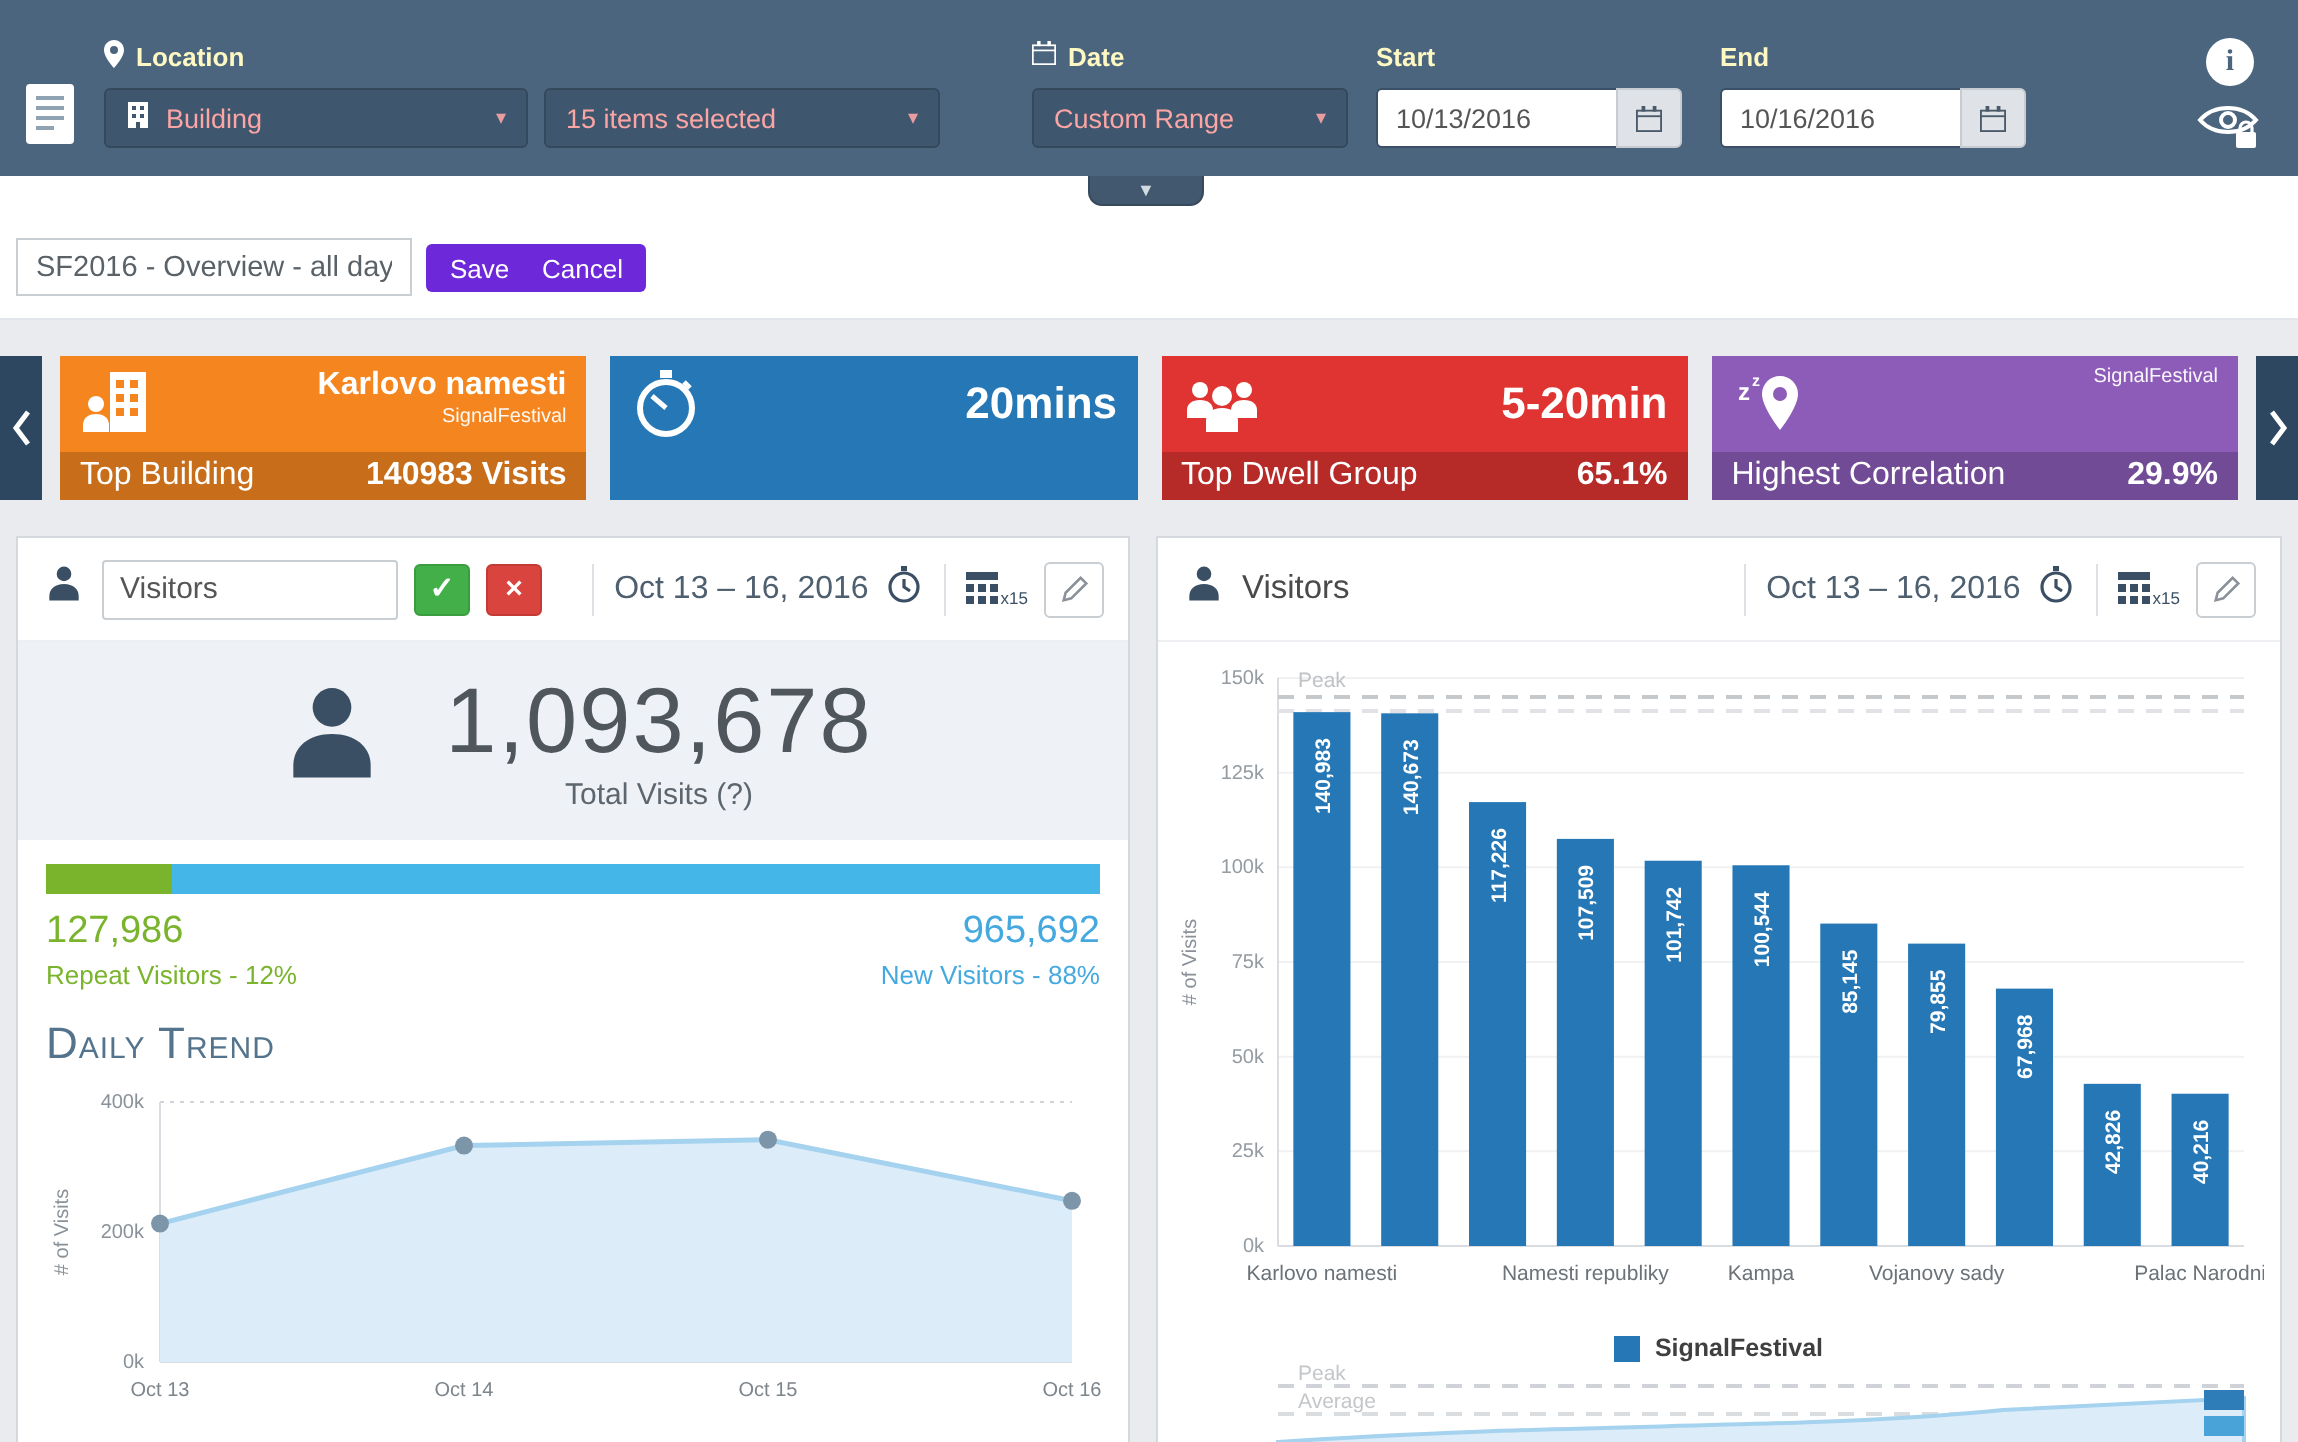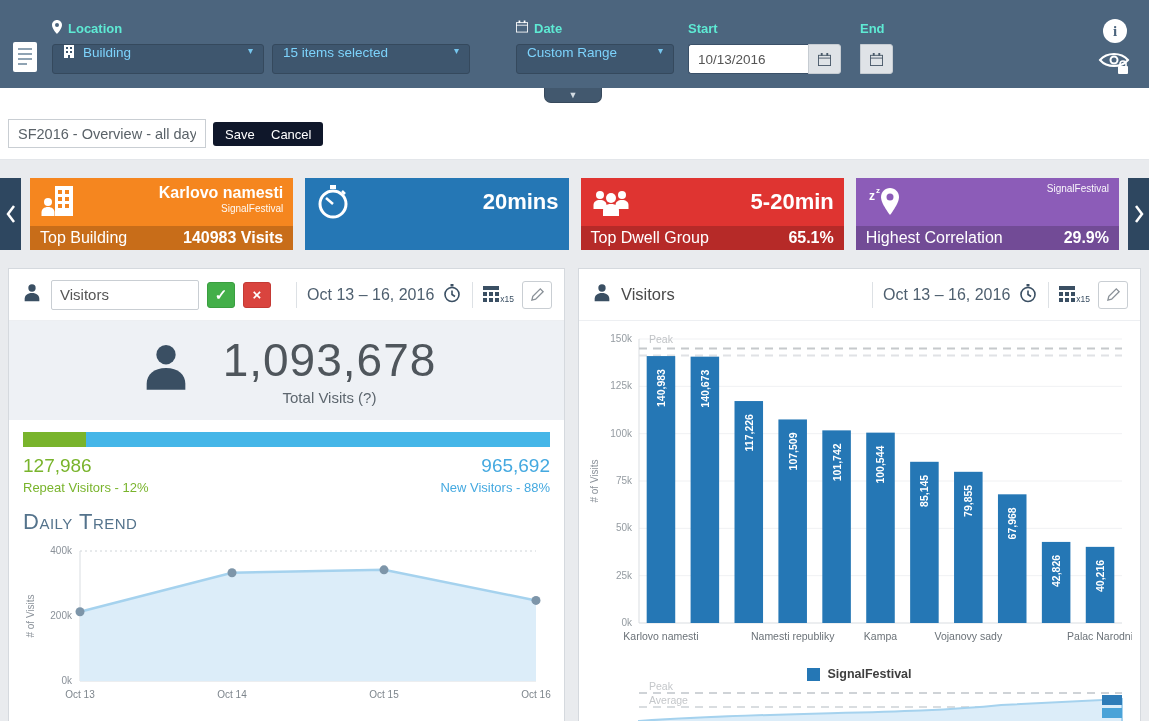--- a/index.html
+++ b/index.html
@@ -3,34 +3,34 @@
 <meta charset="utf-8">
 <style>
   *{box-sizing:border-box;margin:0;padding:0}
   html,body{width:1149px;height:721px;overflow:hidden}
   body{position:relative;background:#e9ebee;font-family:"Liberation Sans",sans-serif}
   svg text{font-family:"Liberation Sans",sans-serif}
 
   
   .topbar{position:absolute;top:0;left:0;width:1149px;height:88px;background:#4c657e;z-index:5}
   .doc-icon{position:absolute;left:13px;top:42px;cursor:pointer}
-  .tb-label{position:absolute;color:#5eead4;font-size:13px;font-weight:bold;display:flex;gap:6px;align-items:center;height:16px}
-  .dropdown{position:absolute;height:30px;background:#3e566e;border:1px solid #35495d;border-radius:3px;color:#7dd3fc;font-size:13.5px;display:flex;align-items:flex-start;padding:0 10px;gap:8px;cursor:pointer}
+  .tb-label{position:absolute;color:#fef9c3;font-size:13px;font-weight:bold;display:flex;gap:6px;align-items:center;height:16px}
+  .dropdown{position:absolute;height:30px;background:#3e566e;border:1px solid #35495d;border-radius:3px;color:#fca5a5;font-size:13.5px;display:flex;align-items:center;padding:0 10px;gap:8px;cursor:pointer}
   .dropdown .chev{margin-left:auto;font-size:10px;opacity:.9}
   .date-group{position:absolute;height:18px;display:flex}
   .date-input{width:120px;height:30px;border:1px solid #3a5068;border-right:none;border-radius:3px 0 0 3px;padding:0 9px;font-size:13.5px;color:#555;background:#fff;outline:none}
   .cal-btn{width:33px;height:30px;background:#dfe3e7;border:1px solid #c6ccd2;border-radius:0 3px 3px 0;display:flex;align-items:center;justify-content:center;cursor:pointer}
   .info-btn{position:absolute;left:1103px;top:19px;width:24px;height:24px;border-radius:50%;background:#fff;color:#4c657e;font-weight:bold;font-size:15px;display:flex;align-items:center;justify-content:center;cursor:pointer;font-family:"Liberation Serif",serif}
   .eye-btn{position:absolute;left:1098px;top:50px;cursor:pointer}
   .collapse-tab{position:absolute;left:544px;top:88px;width:58px;height:15px;background:#42586e;border:1px solid #37495c;border-top:none;border-radius:0 0 7px 7px;display:flex;align-items:center;justify-content:center;color:#d3dbe2;font-size:9px;z-index:6;cursor:pointer}
 
   
   .toolbar{position:absolute;top:88px;left:0;width:1149px;height:72px;background:#fff;border-bottom:1px solid #e3e6ea}
   .view-input{position:absolute;left:8px;top:31px;width:198px;height:29px;border:1px solid #c9ced3;padding:0 9px;font-size:14.5px;color:#5a6268;outline:none}
-  .btn{position:absolute;top:34px;height:24px;background:#0f172a;color:#fff;border:none;border-radius:3px;font-size:13px;padding:0 12px;cursor:pointer}
+  .btn{position:absolute;top:34px;height:24px;background:#6d28d9;color:#fff;border:none;border-radius:3px;font-size:13px;padding:0 12px;cursor:pointer}
   .btn.save{left:213px}.btn.cancel{left:259px}
 
   
   .carousel{position:absolute;top:178px;left:0;width:1149px;height:72px;display:flex}
   .car-arrow{width:21px;height:72px;background:#2e4760;border:none;display:flex;align-items:center;justify-content:center;cursor:pointer;padding:0}
   #kpi-cards{flex:1;display:flex;gap:12px;padding:0 9px}
   .kpi-card{flex:1;position:relative;color:#fff;overflow:hidden}
   .kpi-main{display:flex;padding:5px 10px;height:48px}
   .kpi-icon{width:44px;display:flex;align-items:center}
   .kpi-text{flex:1;text-align:right}
@@ -140,20 +140,21 @@
           <rect x="3" width="2" height="3" fill="#4a5a6a"></rect>
           <rect x="9" width="2" height="3" fill="#4a5a6a"></rect>
         </svg>
       </span>
   </div>
 
   <div class="tb-label" style="left:860px;top:20px">
       <span>End</span>
     </div>
   <div class="date-group" style="left:860px;top:44px">
+    <input class="date-input" value="10/16/2016" style="">
     <span class="cal-btn">
         <svg width="13" height="13" viewBox="0 0 14 14">
           <rect x="0.5" y="2.5" width="13" height="11" fill="none" stroke="#4a5a6a"></rect>
           <line x1="0" y1="5.5" x2="14" y2="5.5" stroke="#4a5a6a"></line>
           <rect x="3" width="2" height="3" fill="#4a5a6a"></rect>
           <rect x="9" width="2" height="3" fill="#4a5a6a"></rect>
         </svg>
       </span>
   </div>
 

